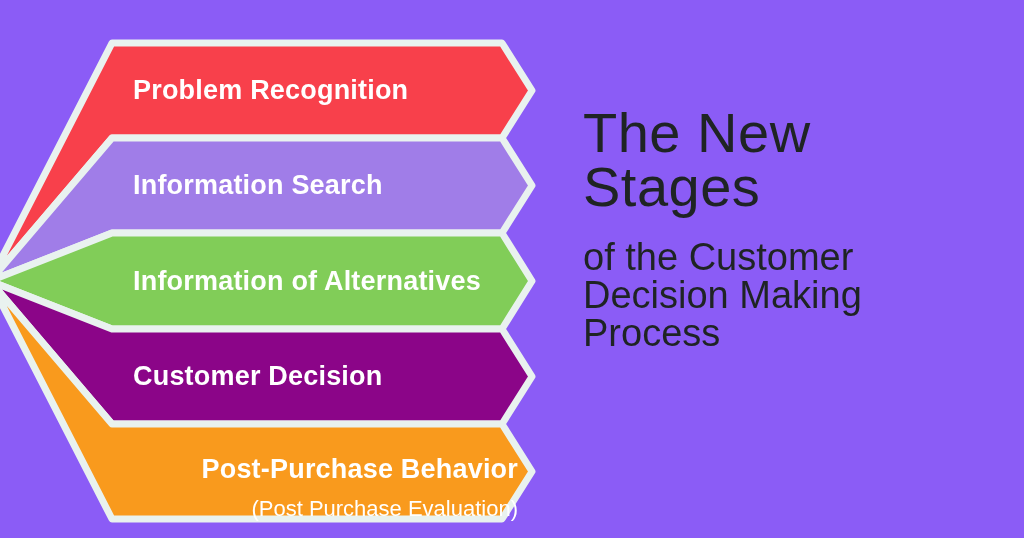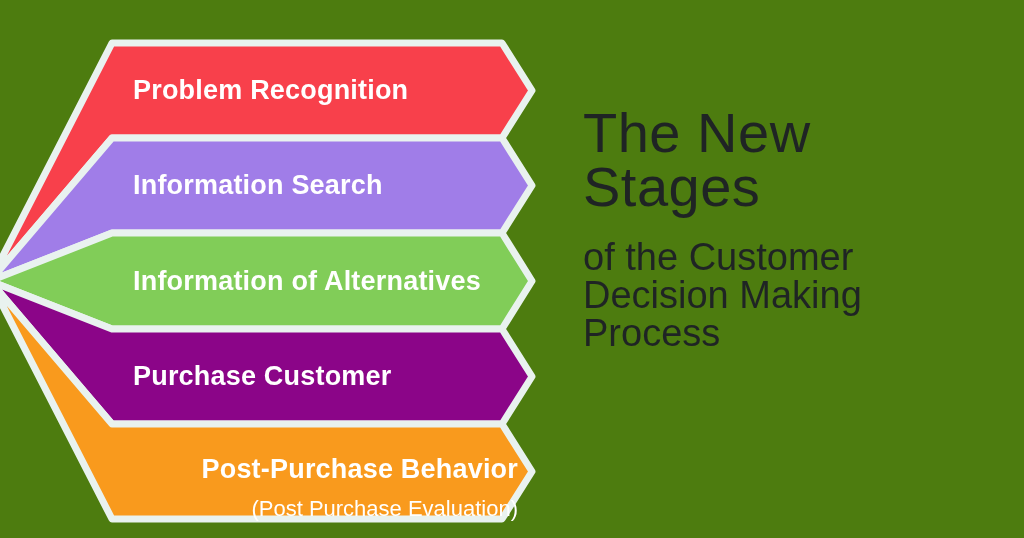--- a/index.html
+++ b/index.html
@@ -3,21 +3,21 @@
 <meta charset="utf-8">
 <style>
   html, body {
     margin: 0;
     padding: 0;
   }
   #canvas {
     position: relative;
     width: 1024px;
     height: 538px;
-    background: #4d7c0f;
+    background: #8b5cf6;
     overflow: hidden;
     font-family: "Liberation Sans", "DejaVu Sans", sans-serif;
   }
   #arrows-svg {
     position: absolute;
     left: 0;
     top: 0;
     width: 1024px;
     height: 538px;
     display: block;
@@ -97,21 +97,21 @@
 
   <div class="stage-label-box box-2">
     <div class="stage-label">Information Search</div>
   </div>
 
   <div class="stage-label-box box-3">
     <div class="stage-label">Information of Alternatives</div>
   </div>
 
   <div class="stage-label-box box-4">
-    <div class="stage-label">Purchase Customer</div>
+    <div class="stage-label">Customer Decision</div>
   </div>
 
   <div class="stage-label-box box-5">
     <div class="stage-label">Post-Purchase Behavior</div>
     <div class="stage-sublabel">(Post Purchase Evaluation)</div>
   </div>
 
   <div id="title-block">
     <div id="title-main">
       <div>The New</div>

